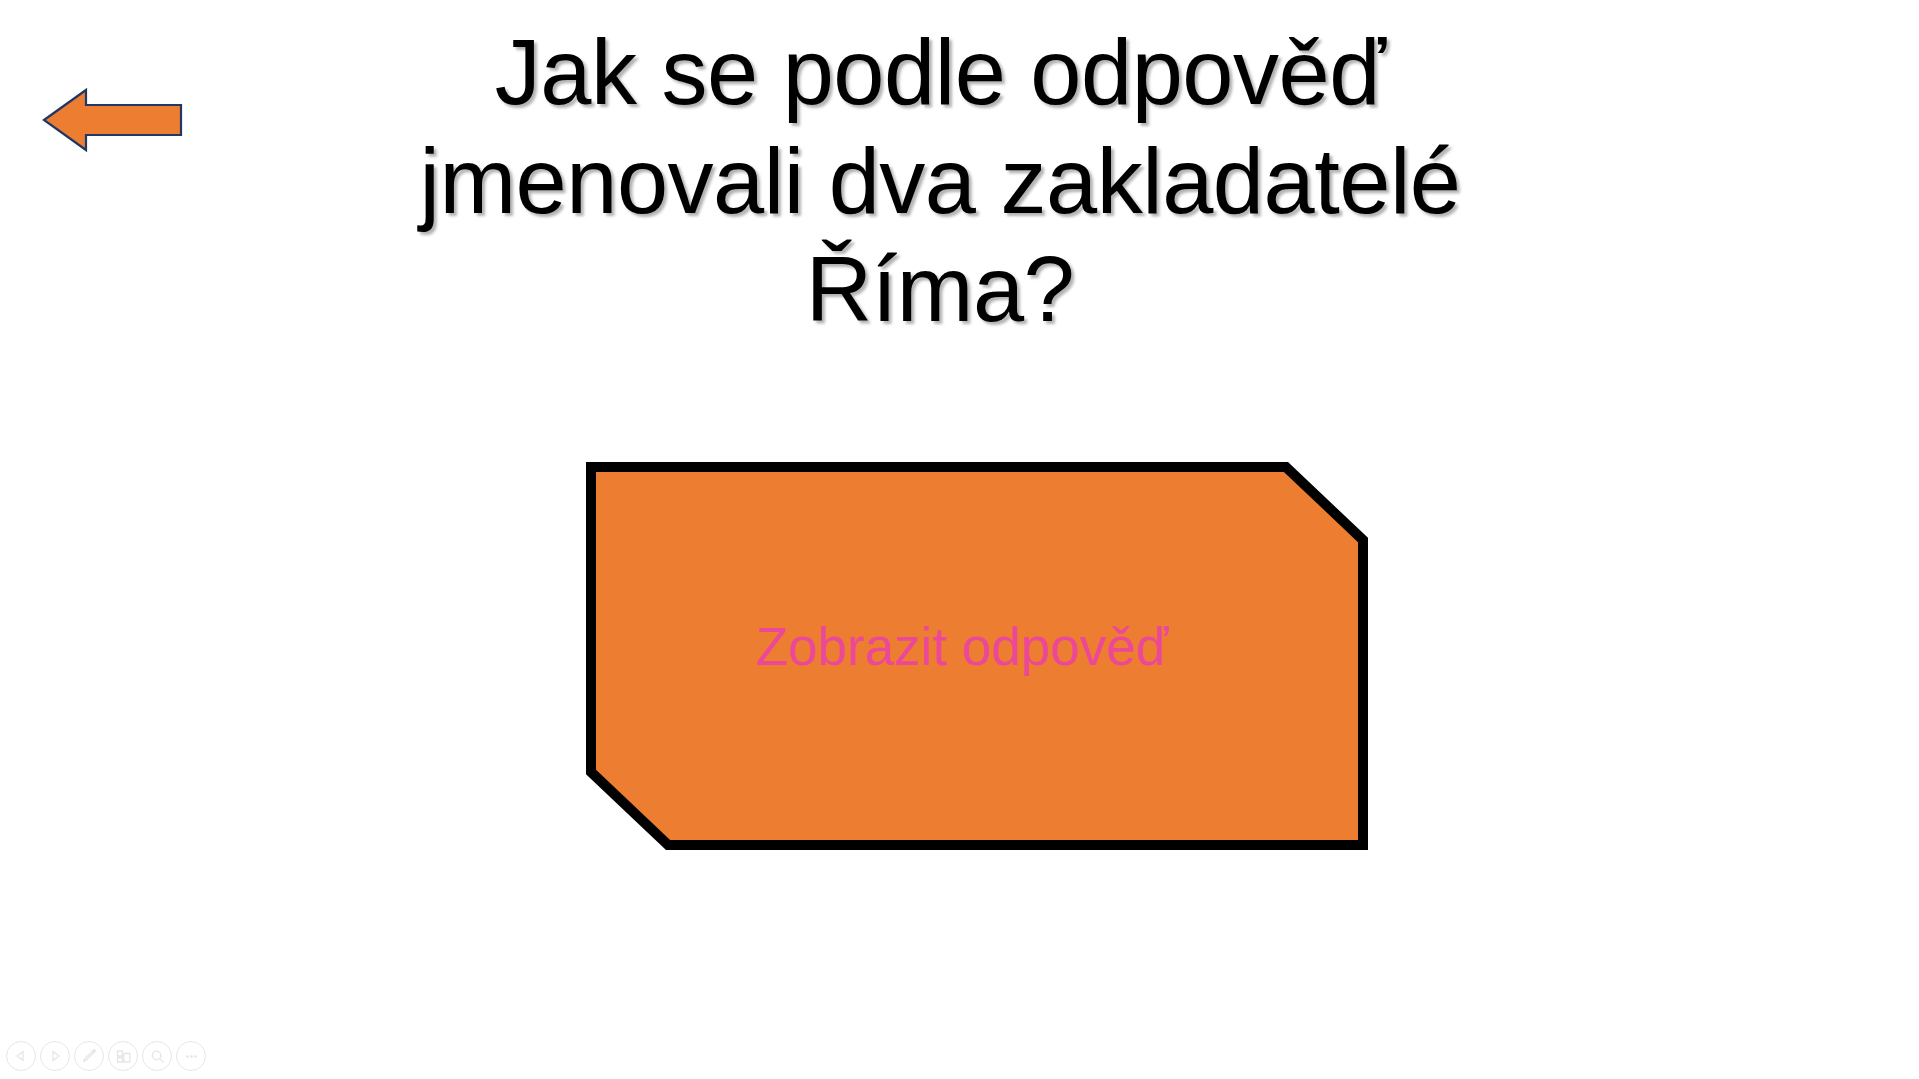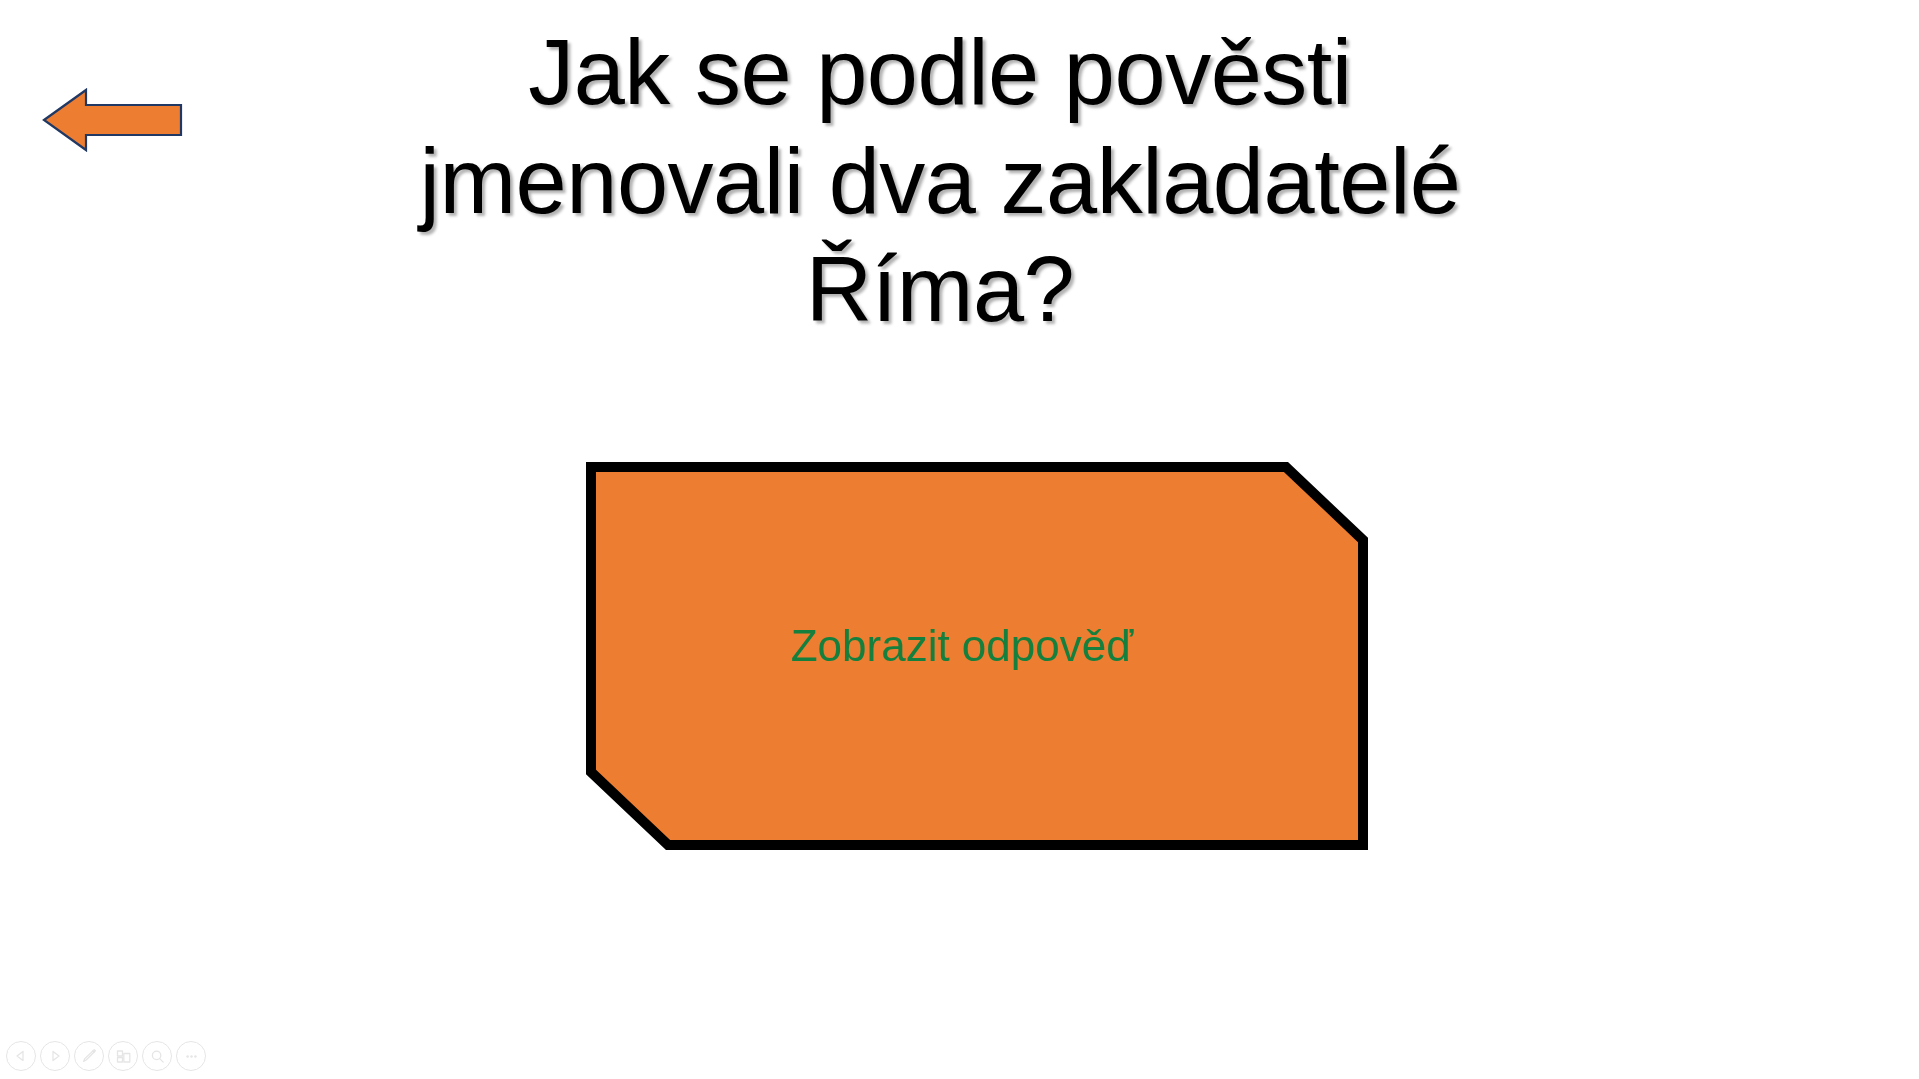--- a/index.html
+++ b/index.html
@@ -72,22 +72,22 @@
     width: 100%;
     height: 100%;
     display: block;
   }
   #reveal-answer-label {
     position: absolute;
     inset: 0;
     display: flex;
     align-items: center;
     justify-content: center;
-    color: #15803d;
-    font-size: 44px;
+    color: #ec4899;
+    font-size: 53px;
     font-weight: 400;
     letter-spacing: 0px;
     font-family: "Liberation Sans Narrow", "Liberation Sans", "DejaVu Sans", sans-serif;
     padding-bottom: 20px;
     padding-right: 30px;
     box-sizing: border-box;
     pointer-events: none;
     user-select: none;
   }
 
@@ -133,21 +133,21 @@
 <body>
 
 <div id="slide-canvas">
 
   <div id="back-arrow-shape" title="Back">
     <svg viewBox="0 0 138 62" preserveAspectRatio="none">
       <polygon points="0,31 42,1 42,16 137,16 137,46 42,46 42,61" fill="#ED7D31" stroke="#1F3864" stroke-width="2.2" stroke-linejoin="miter"></polygon>
     </svg>
   </div>
 
-  <div id="question-title">Jak se podle pověsti
+  <div id="question-title">Jak se podle odpověď
 jmenovali dva zakladatelé
 Říma?</div>
 
   <div id="reveal-answer-button">
     <svg viewBox="0 0 782 388" preserveAspectRatio="none">
       <polygon points="5,5 700,5 777,78 777,383 82,383 5,310" fill="#ED7D31" stroke="#000000" stroke-width="10" stroke-linejoin="miter"></polygon>
     </svg>
     <span id="reveal-answer-label">Zobrazit odpověď</span>
   </div>
 

